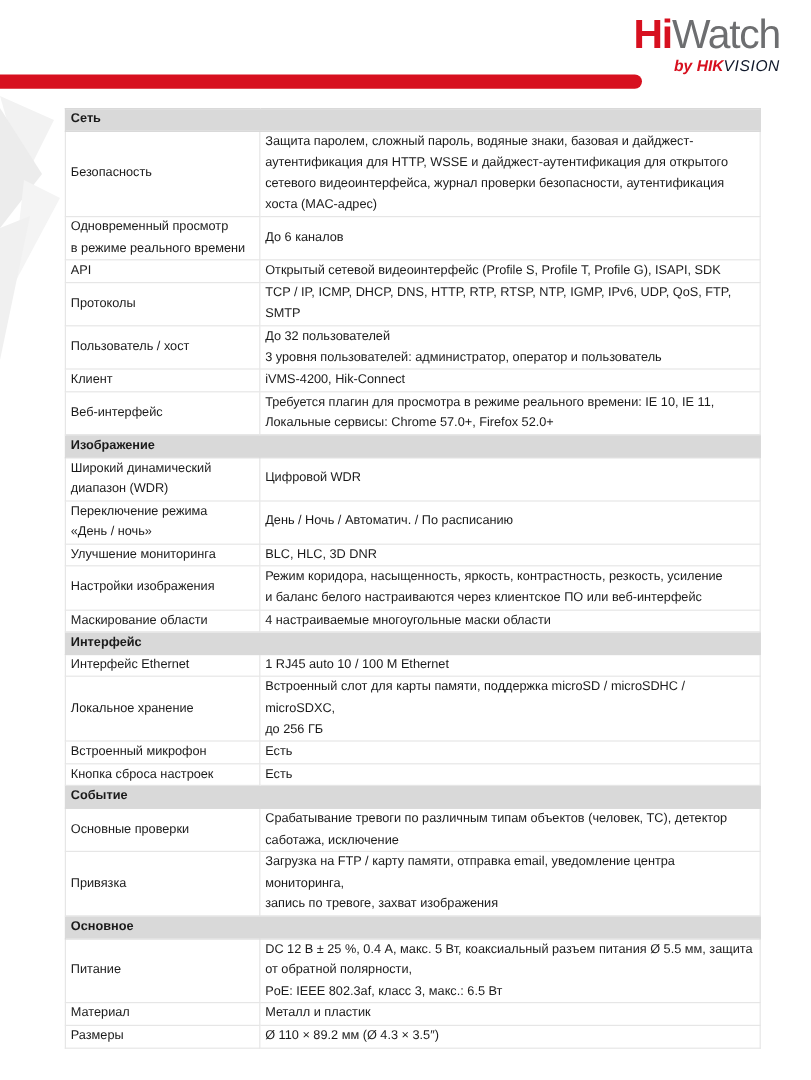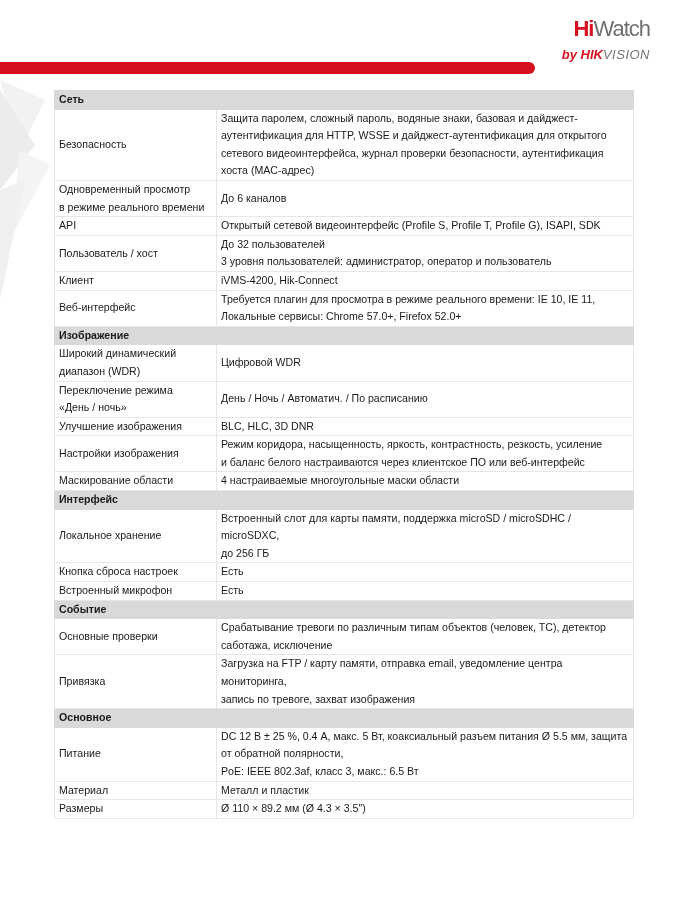--- a/index.html
+++ b/index.html
@@ -2,27 +2,27 @@
 <html><head>
   <meta charset="utf-8">
   <style>
     html, body { margin: 0; padding: 0; background: #ffffff; }
     body { width: 676px; height: 900px; position: relative; overflow: hidden;
            font-family: "Liberation Sans", "DejaVu Sans", sans-serif; color: #1a1a1a; }
     .bg-shape { position: absolute; left: 0; top: 70px; width: 70px; height: 260px; }
     .redbar { position: absolute; left: 0; top: 62px; width: 535px; height: 12px;
               background: #d7101f; border-radius: 0 6px 6px 0; }
     .logo { position: absolute; right: 26px; top: 12px; text-align: right; }
-    .logo-main { font-size: 22px; font-weight: bold; letter-spacing: -1px; line-height: 34px; }
+    .logo-main { font-size: 34px; font-weight: bold; letter-spacing: -1px; line-height: 34px; }
     .logo-hi { color: #d7101f; }
     .logo-watch { color: #6d6e70; font-weight: normal; }
     .logo-sub { font-size: 13px; font-style: italic; color: #d7101f; margin-top: 2px; line-height: 14px; }
     .logo-by { color: #d7101f; font-weight: bold; }
     .logo-hik { font-weight: bold; color: #d7101f; text-align: right; }
-    .logo-vision { color: #737373; font-weight: normal; letter-spacing: 0.5px; }
+    .logo-vision { color: #0f172a; font-weight: normal; letter-spacing: 0.5px; }
 
     table.spec { position: absolute; left: 54px; top: 90px; width: 580px;
                  border-collapse: collapse; font-size: 10.6px; line-height: 17.6px; }
     table.spec td { border: 1px solid #e6e6e6; padding: 0 4px; vertical-align: middle; }
     table.spec td.k { width: 153px; }
     tr.section td { background: #d9d9d9; font-weight: bold; border-color: #d9d9d9; height: 17px; }
     .line { display: block; }
   </style>
 </head>
 <body>
@@ -73,20 +73,28 @@
       <tr>
         <td class="k">
           <span class="line">API</span>
         </td>
         <td class="v">
           <span class="line">Открытый сетевой видеоинтерфейс (Profile S, Profile T, Profile G), ISAPI, SDK</span>
         </td>
       </tr>
       <tr>
         <td class="k">
+          <span class="line">Протоколы</span>
+        </td>
+        <td class="v">
+          <span class="line">TCP / IP, ICMP, DHCP, DNS, HTTP, RTP, RTSP, NTP, IGMP, IPv6, UDP, QoS, FTP, SMTP</span>
+        </td>
+      </tr>
+      <tr>
+        <td class="k">
           <span class="line">Пользователь / хост</span>
         </td>
         <td class="v">
           <span class="line">До 32 пользователей</span>
           <span class="line">3 уровня пользователей: администратор, оператор и пользователь</span>
         </td>
       </tr>
       <tr>
         <td class="k">
           <span class="line">Клиент</span>
@@ -120,21 +128,21 @@
         <td class="k">
           <span class="line">Переключение режима</span>
           <span class="line">«День / ночь»</span>
         </td>
         <td class="v">
           <span class="line">День / Ночь / Автоматич. / По расписанию</span>
         </td>
       </tr>
       <tr>
         <td class="k">
-          <span class="line">Улучшение изображения</span>
+          <span class="line">Улучшение мониторинга</span>
         </td>
         <td class="v">
           <span class="line">BLC, HLC, 3D DNR</span>
         </td>
       </tr>
       <tr>
         <td class="k">
           <span class="line">Настройки изображения</span>
         </td>
         <td class="v">
@@ -148,38 +156,46 @@
         </td>
         <td class="v">
           <span class="line">4 настраиваемые многоугольные маски области</span>
         </td>
       </tr>
       <tr class="section">
         <td colspan="2">Интерфейс</td>
       </tr>
       <tr>
         <td class="k">
+          <span class="line">Интерфейс Ethernet</span>
+        </td>
+        <td class="v">
+          <span class="line">1 RJ45 auto 10 / 100 M Ethernet</span>
+        </td>
+      </tr>
+      <tr>
+        <td class="k">
           <span class="line">Локальное хранение</span>
         </td>
         <td class="v">
           <span class="line">Встроенный слот для карты памяти, поддержка microSD / microSDHC / microSDXC,</span>
           <span class="line">до 256 ГБ</span>
         </td>
       </tr>
       <tr>
         <td class="k">
+          <span class="line">Встроенный микрофон</span>
+        </td>
+        <td class="v">
+          <span class="line">Есть</span>
+        </td>
+      </tr>
+      <tr>
+        <td class="k">
           <span class="line">Кнопка сброса настроек</span>
-        </td>
-        <td class="v">
-          <span class="line">Есть</span>
-        </td>
-      </tr>
-      <tr>
-        <td class="k">
-          <span class="line">Встроенный микрофон</span>
         </td>
         <td class="v">
           <span class="line">Есть</span>
         </td>
       </tr>
       <tr class="section">
         <td colspan="2">Событие</td>
       </tr>
       <tr>
         <td class="k">

